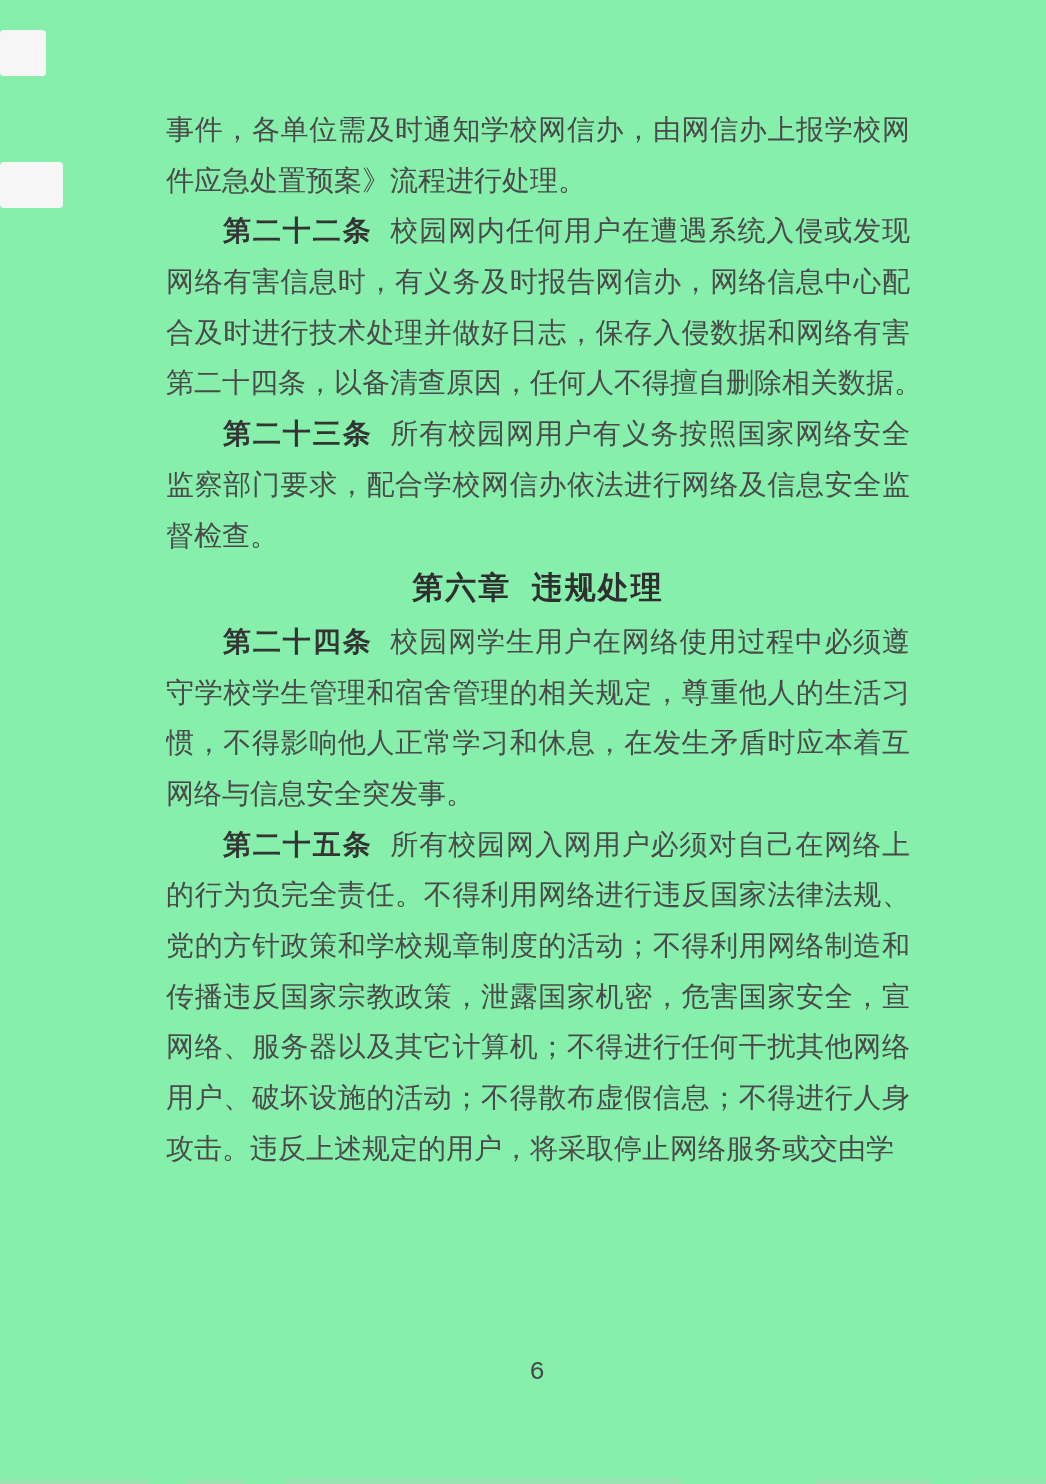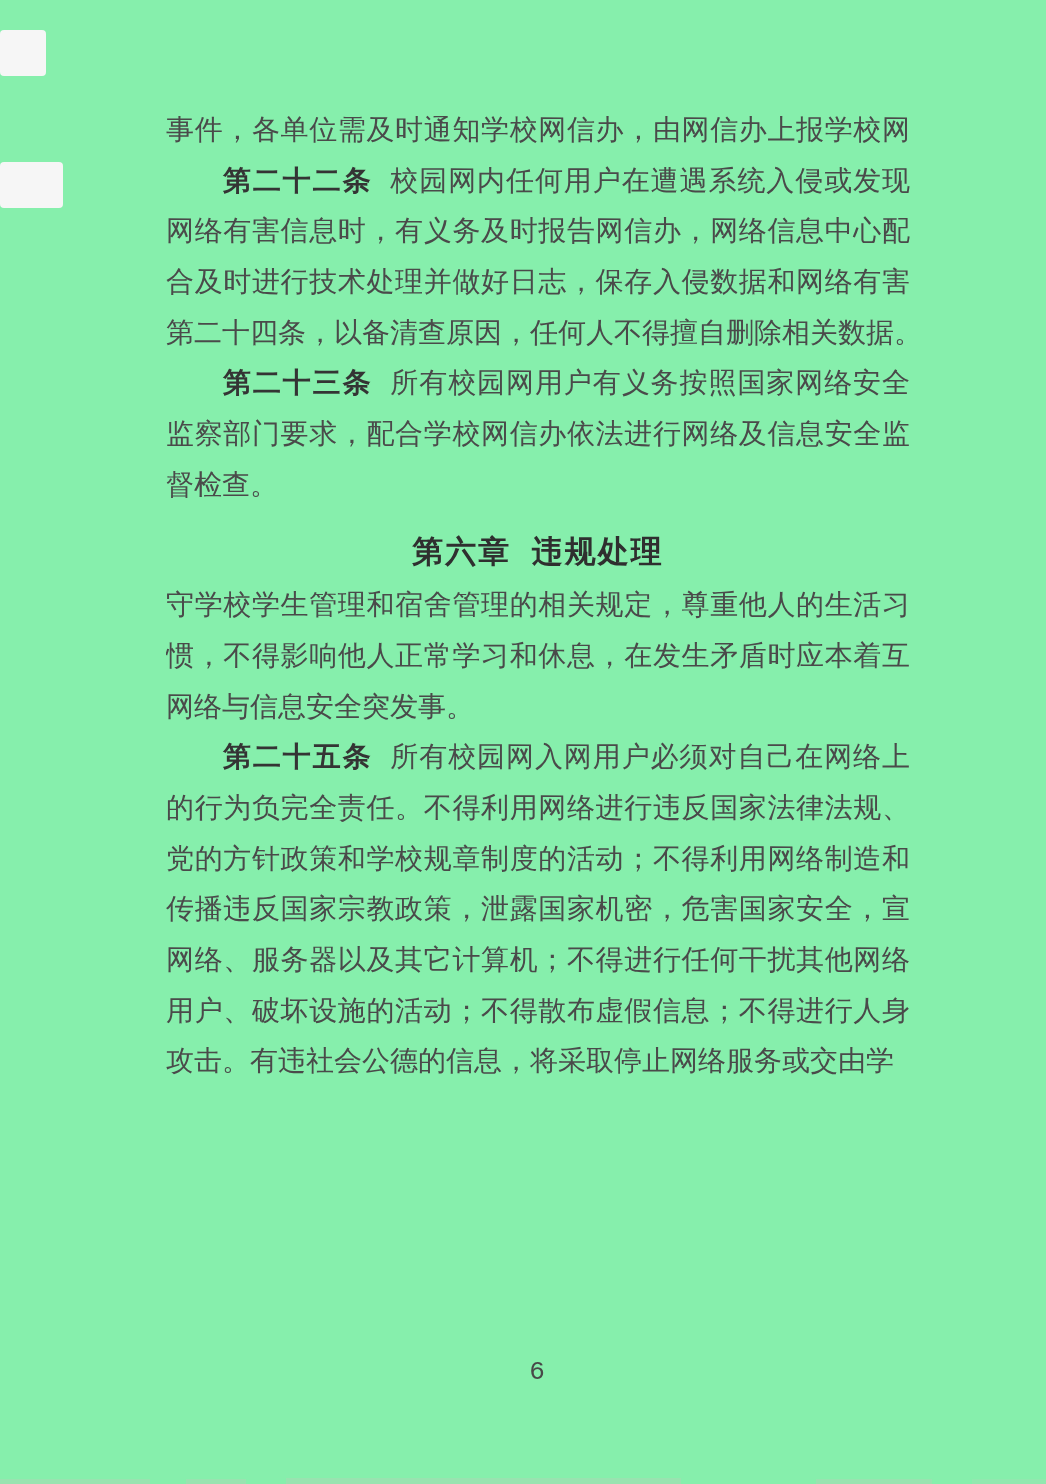--- a/index.html
+++ b/index.html
@@ -41,21 +41,21 @@
   }
   .line.indent {
     padding-left: 57px;
   }
   .line b {
     font-weight: bold;
     color: #343434;
     letter-spacing: 1px;
   }
   .para.heading {
-    margin: 16px 0 3px 0;
+    margin: 2px 0 3px 0;
   }
   .para.heading .line {
     text-align: center;
     text-align-last: center;
     font-weight: bold;
     font-size: 31px;
     color: #2f2f2f;
     letter-spacing: 2px;
   }
   .page-number {
@@ -99,48 +99,50 @@
 <body>
 
 <div class="page">
 
   <div class="artifact a1"></div>
   <div class="artifact a2"></div>
 
   <div class="doc-body">
       <div class="para body">
         <div class="line">事件，各单位需及时通知学校网信办，由网信办上报学校网</div>
+        <div class="line last">件应急处置预案》流程进行处理。</div>
       </div>
       <div class="para body">
         <div class="line indent"><b>第二十二条</b> 校园网内任何用户在遭遇系统入侵或发现</div>
         <div class="line">网络有害信息时，有义务及时报告网信办，网络信息中心配</div>
         <div class="line">合及时进行技术处理并做好日志，保存入侵数据和网络有害</div>
         <div class="line last">第二十四条，以备清查原因，任何人不得擅自删除相关数据。</div>
       </div>
       <div class="para body">
         <div class="line indent"><b>第二十三条</b> 所有校园网用户有义务按照国家网络安全</div>
         <div class="line">监察部门要求，配合学校网信办依法进行网络及信息安全监</div>
         <div class="line last">督检查。</div>
       </div>
       <div class="para heading">
         <div class="line last">第六章 违规处理</div>
       </div>
       <div class="para body">
+        <div class="line indent"><b>第二十四条</b> 校园网学生用户在网络使用过程中必须遵</div>
         <div class="line">守学校学生管理和宿舍管理的相关规定，尊重他人的生活习</div>
         <div class="line">惯，不得影响他人正常学习和休息，在发生矛盾时应本着互</div>
         <div class="line last">网络与信息安全突发事。</div>
       </div>
       <div class="para body">
         <div class="line indent"><b>第二十五条</b> 所有校园网入网用户必须对自己在网络上</div>
         <div class="line">的行为负完全责任。不得利用网络进行违反国家法律法规、</div>
         <div class="line">党的方针政策和学校规章制度的活动；不得利用网络制造和</div>
         <div class="line">传播违反国家宗教政策，泄露国家机密，危害国家安全，宣</div>
         <div class="line">网络、服务器以及其它计算机；不得进行任何干扰其他网络</div>
         <div class="line">用户、破坏设施的活动；不得散布虚假信息；不得进行人身</div>
-        <div class="line last">攻击。有违社会公德的信息，将采取停止网络服务或交由学</div>
+        <div class="line last">攻击。违反上述规定的用户，将采取停止网络服务或交由学</div>
       </div>
     </div>
 
   <div class="page-number">6</div>
 
   <div class="bottom-band">
     <span class="s1"></span>
     <span class="s2"></span>
     <span class="s3"></span>
     <span class="s4"></span>

